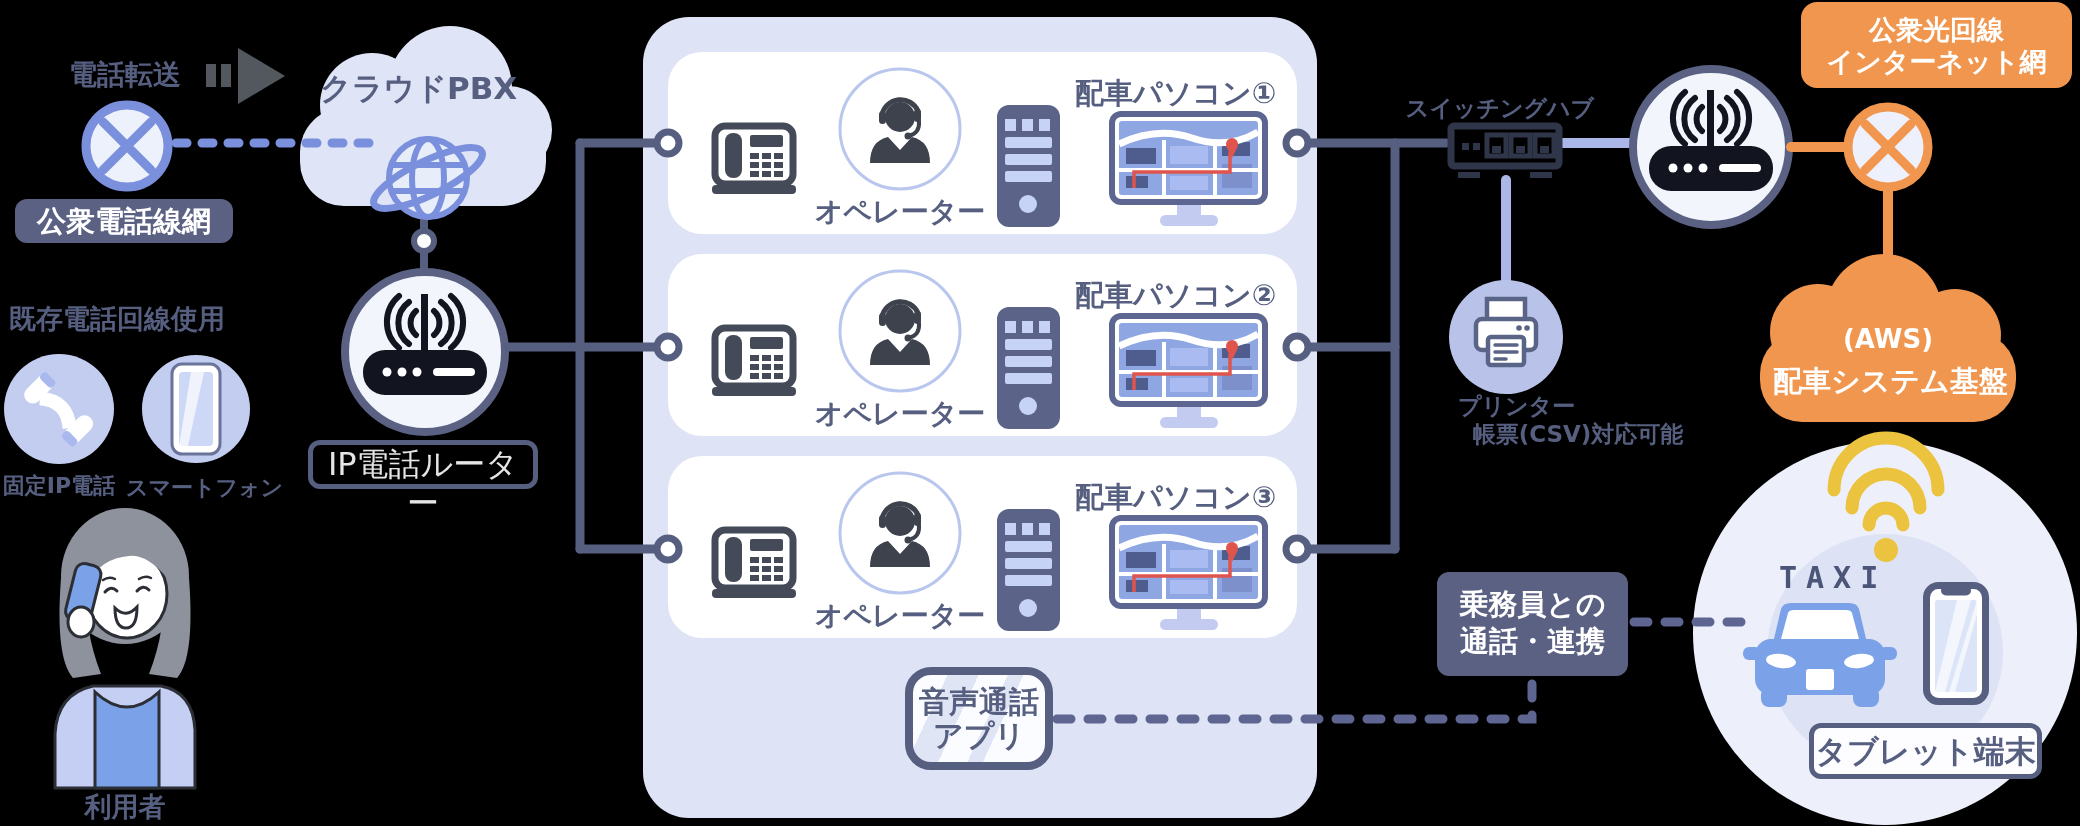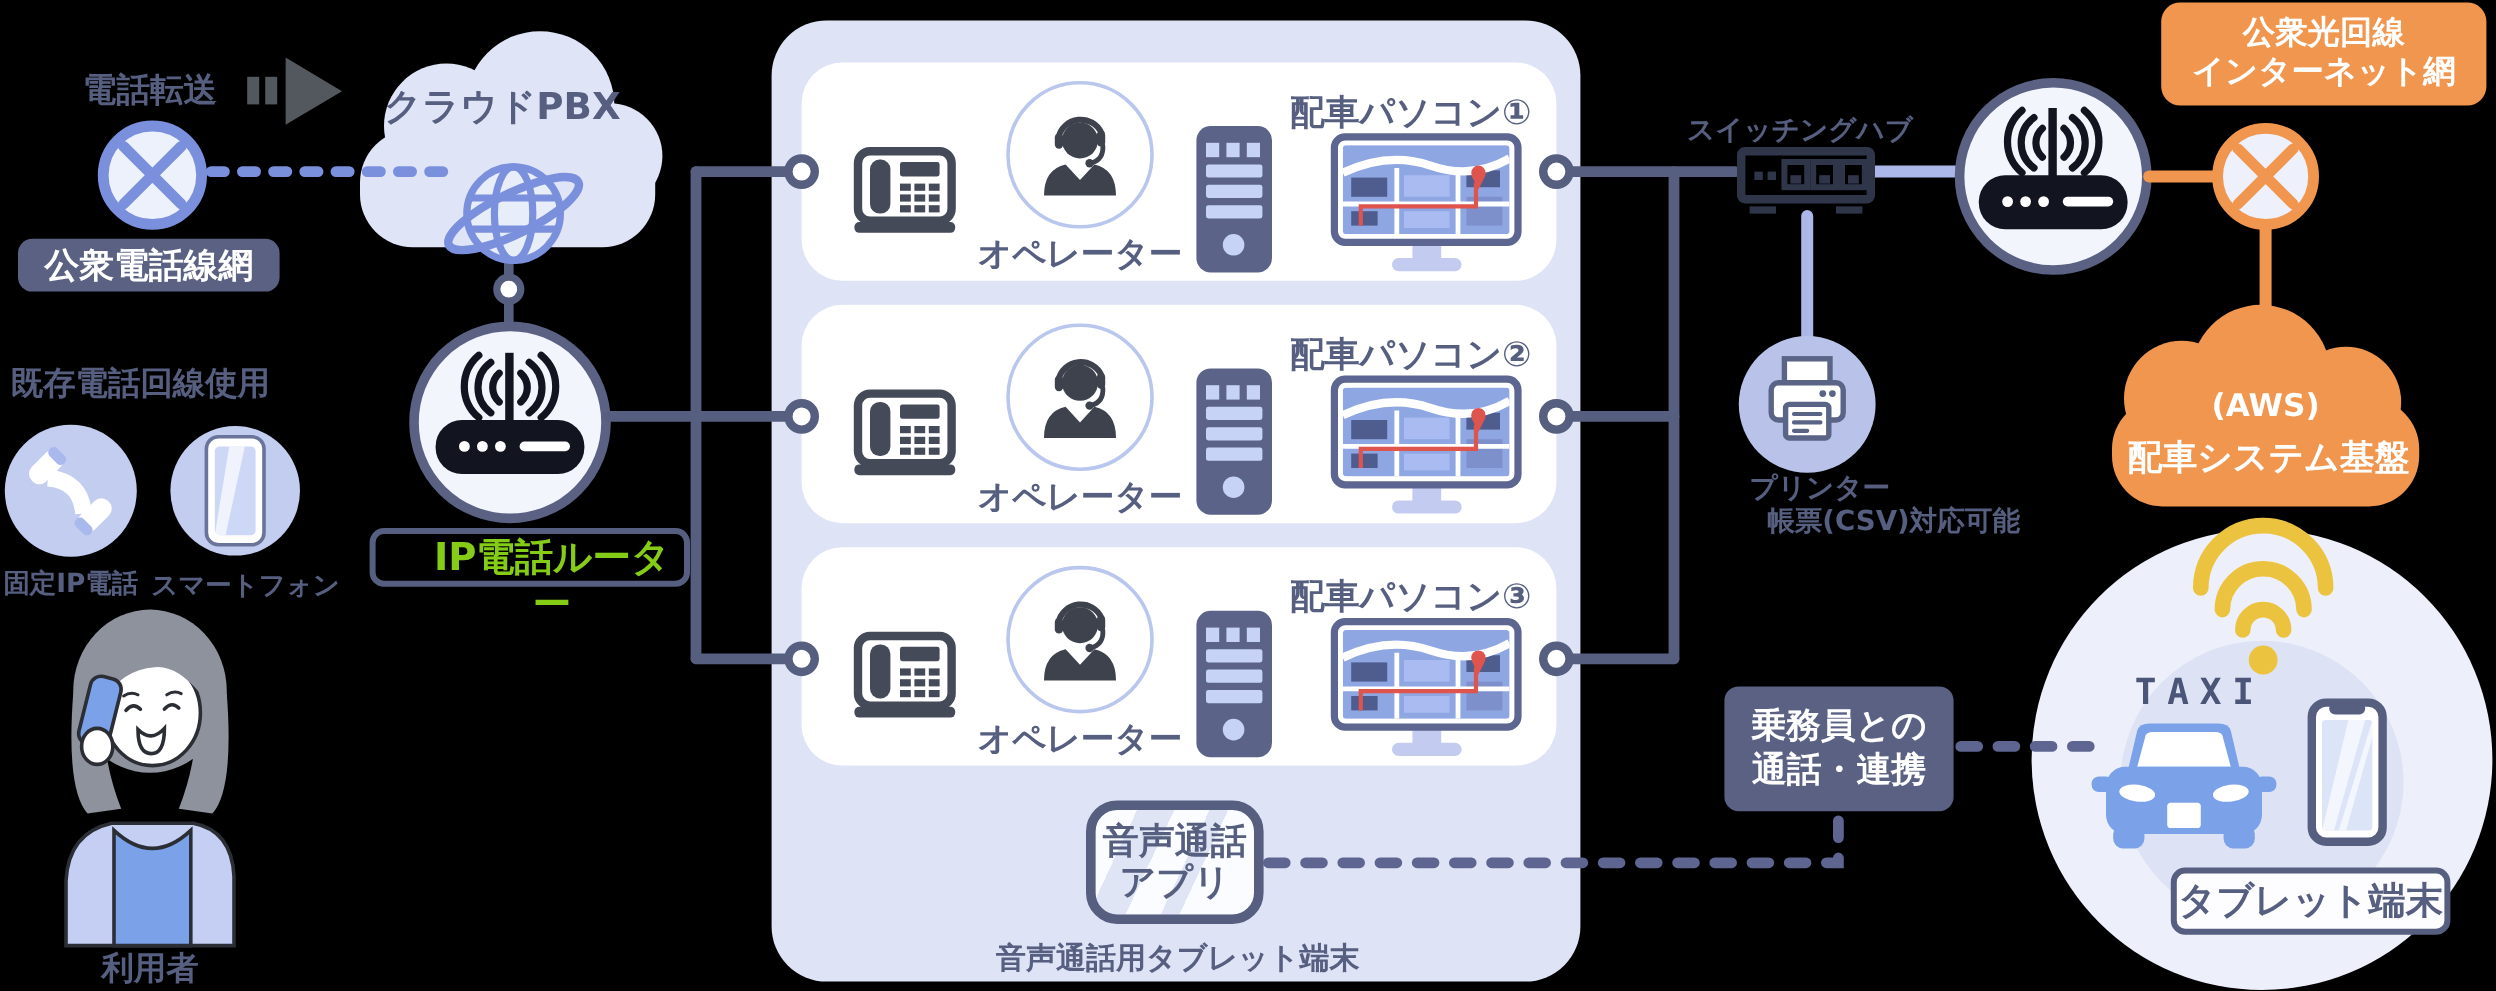--- a/index.html
+++ b/index.html
@@ -8,23 +8,23 @@
   .txt{position:absolute;font-family:"DejaVu Sans",sans-serif;font-weight:bold;
        color:#565f80;text-align:center;white-space:nowrap;}
   .panel{position:absolute;left:643px;top:17px;width:674px;height:801px;
          border-radius:46px;background:#dee3f6;z-index:1;}
   .card{position:absolute;left:25px;width:629px;height:182px;border-radius:34px;background:#ffffff;}
   #art{position:absolute;left:0;top:0;z-index:3;}
   .z4{z-index:4;}
   .badge{position:absolute;z-index:4;background:#5a6183;color:#fff;font-weight:bold;
          text-align:center;border-radius:12px;}
   .obadge{position:absolute;z-index:4;background:#f0964e;color:#fff;font-weight:bold;
-          text-align:center;border-radius:16px;font-family:Liberation Mono, monospace;}
+          text-align:center;border-radius:16px;}
   .outline-box{position:absolute;z-index:4;border:5px solid #565f80;border-radius:12px;
-               color:#84cc16;font-weight:bold;text-align:center;padding-left:37px;}
+               color:#e5e5e5;font-weight:normal;text-align:center;}
   .appbox{position:absolute;z-index:4;left:905px;top:667px;width:132px;height:87px;
           border:8px solid #565f80;border-radius:26px;text-align:center;color:#565f80;font-weight:bold;
           background:linear-gradient(115deg,#fbfcff 0%,#fbfcff 20%,#dfe5f4 20%,#dfe5f4 38%,#fbfcff 38%,#fbfcff 55%,#dfe5f4 55%,#dfe5f4 64%,#fbfcff 64%);}
   .white-box{position:absolute;z-index:4;background:#fdfdff;border:5px solid #565f80;
              border-radius:12px;color:#565f80;font-weight:bold;text-align:center;margin-left:39px;}
 </style>
 </head>
 <body>
 
 <div id="canvas">
@@ -323,21 +323,20 @@
   <div class="txt z4" style="left:810px;top:597px;width:180px;font-size:28px;">オペレーター</div>
 
   <div class="txt z4" style="left:1075px;top:74px;width:196px;font-size:29px;">配車パソコン①</div>
   <div class="txt z4" style="left:1075px;top:276px;width:196px;font-size:29px;">配車パソコン②</div>
   <div class="txt z4" style="left:1075px;top:478px;width:196px;font-size:29px;">配車パソコン③</div>
 
   <div class="appbox">
     <div style="margin-top:10px;font-size:30px;line-height:34px;">音声通話</div>
     <div style="font-size:30px;line-height:34px;">アプリ</div>
   </div>
-  <div class="txt z4" style="left:830px;top:782px;width:300px;font-size:25px;">音声通話用タブレット端末</div>
 
   <div class="txt z4" style="left:1405px;top:93px;width:190px;font-size:23px;">スイッチングハブ</div>
 
   <div class="txt z4" style="left:1458px;top:391px;width:240px;font-size:23px;text-align:left;">プリンター</div>
   <div class="txt z4" style="left:1458px;top:419px;width:240px;font-size:23px;text-align:center;">帳票(CSV)対応可能</div>
 
   <div class="obadge" style="left:1801px;top:2px;width:271px;height:86px;">
     <div style="margin-top:12px;font-size:27px;line-height:32px;">公衆光回線</div>
     <div style="font-size:27px;line-height:32px;">インターネット網</div>
   </div>

